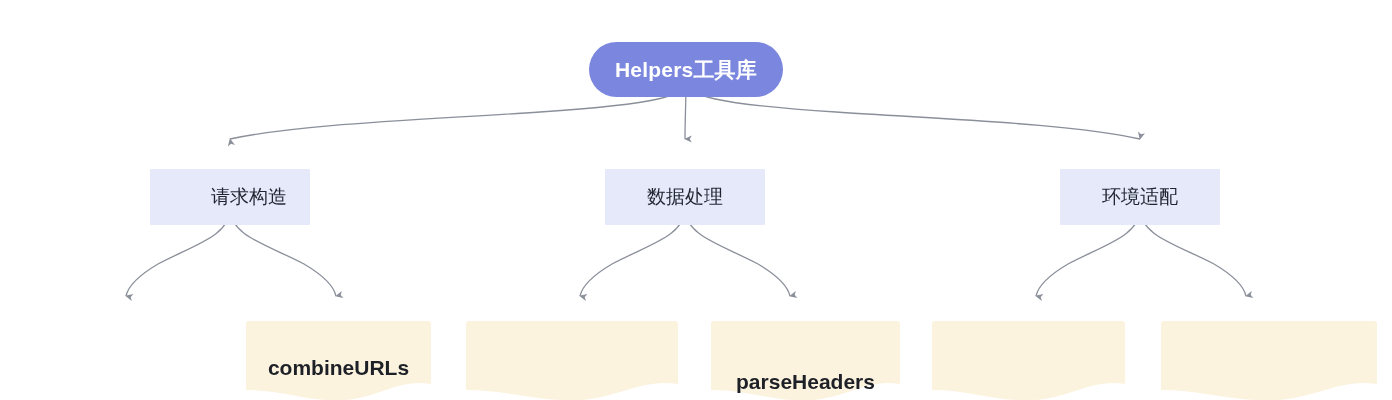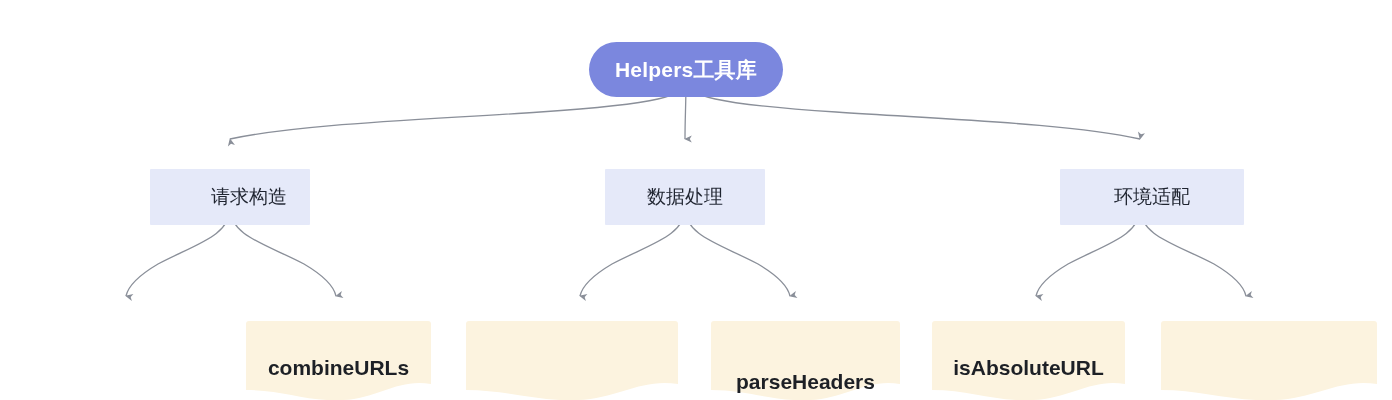--- a/index.html
+++ b/index.html
@@ -116,21 +116,21 @@
   </div>
 
   <div class="node node-mid" style="left:150px; top:151px; width:160px; height:56px;padding-left:38px;">
     <span>请求构造</span>
   </div>
 
   <div class="node node-mid" style="left:605px; top:151px; width:160px; height:56px;">
     <span>数据处理</span>
   </div>
 
-  <div class="node node-mid" style="left:1060px; top:151px; width:184px; height:56px;align-items:center;">
+  <div class="node node-mid" style="left:1060px; top:151px; width:160px; height:56px;align-items:center;">
     <span>环境适配</span>
   </div>
 
 
   <div class="node node-leaf" style="left:242px; top:302px; width:193px; height:88px;">
     <svg class="leaf-shape" viewBox="0 0 193 88" preserveAspectRatio="none">
       <path fill="#fcf3df" d="M4,4 Q4,1 7,1 L186,1 Q189,1 189,4 L189,64
                C157,58 136,78 101,80 C66,82 41,70 4,70 Z"></path>
     </svg>
     <div class="leaf-label">combineURLs</div>
@@ -149,21 +149,20 @@
                C161,58 139,78 103,80 C67,82 42,70 4,70 Z"></path>
     </svg>
     <div class="leaf-label">parseHeaders</div>
   </div>
 
   <div class="node node-leaf" style="left:928px; top:302px; width:201px; height:88px;">
     <svg class="leaf-shape" viewBox="0 0 201 88" preserveAspectRatio="none">
       <path fill="#fcf3df" d="M4,4 Q4,1 7,1 L194,1 Q197,1 197,4 L197,64
                C165,58 142,78 105,80 C68,82 42,70 4,70 Z"></path>
     </svg>
-    <div class="leaf-label">isAbsoluteURL</div>
   </div>
 
   <div class="node node-leaf" style="left:1157px; top:302px; width:224px; height:88px;">
     <svg class="leaf-shape" viewBox="0 0 224 88" preserveAspectRatio="none">
       <path fill="#fcf3df" d="M4,4 Q4,1 7,1 L217,1 Q220,1 220,4 L220,64
                C184,58 159,78 118,80 C77,82 44,70 4,70 Z"></path>
     </svg>
   </div>
 
 </div>

